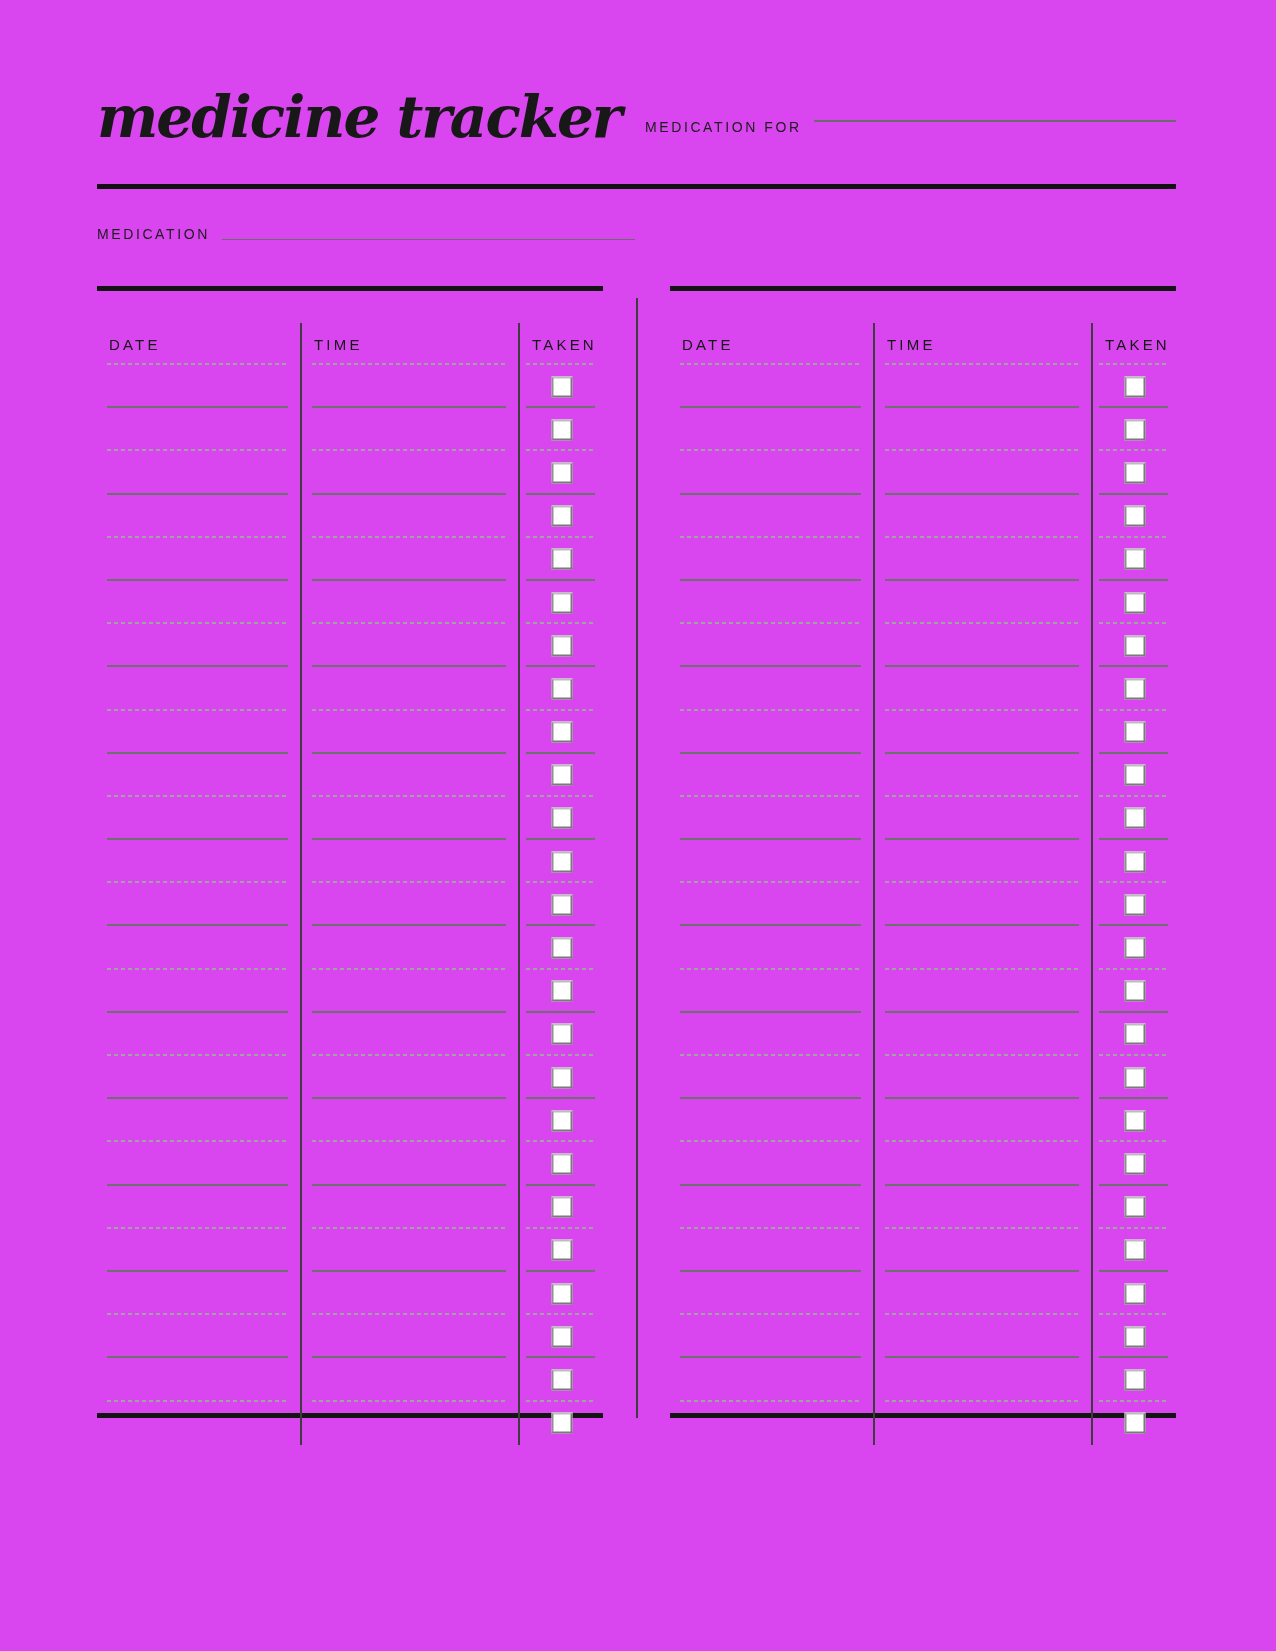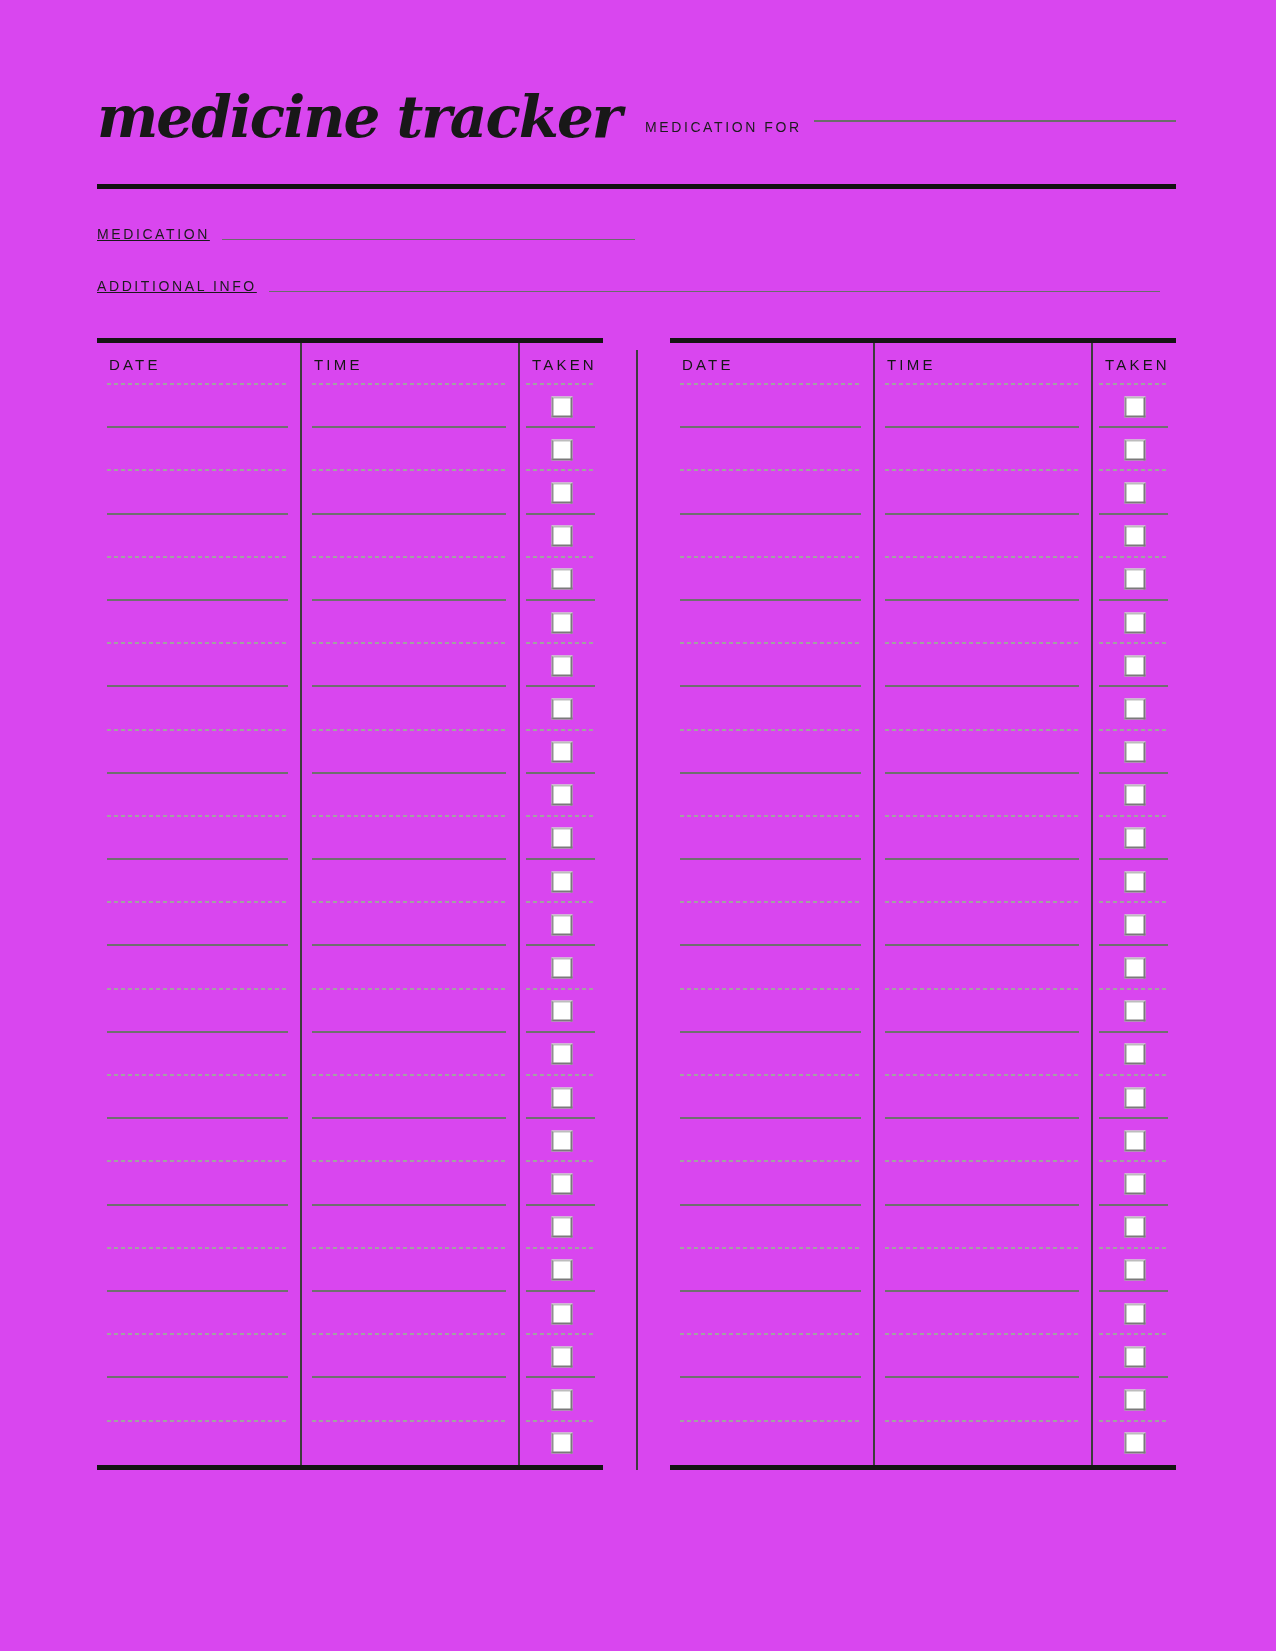--- a/index.html
+++ b/index.html
@@ -27,36 +27,36 @@
 
   .lbl {
     font-size:14px; letter-spacing:2.6px; color:#1c1c1c;
     line-height:1; white-space:nowrap;
   }
   .wline { flex:1; height:1.5px; background:#6b6b6b; margin-left:12px; margin-bottom:1px; }
 
   .thick-rule { height:5px; background:#111111; margin-top:34px; }
 
   
-  .info { display:grid; grid-template-columns:538px 521px; column-gap:4px;text-decoration:underline; }
+  .info { display:grid; grid-template-columns:538px 521px; column-gap:4px; }
   .field { display:flex; align-items:flex-end; height:52px; }
   .field.full { grid-column:1 / -1; }
 
   
   .logs { display:flex; margin-top:45px; height:1132px; }
   .logtable {
     width:506px; height:100%;
     border-top:5px solid #141414;
     border-bottom:5px solid #141414;
   }
   .gapcol { width:67px; display:flex; justify-content:center; }
   .vrule { width:2px; margin-top:12px; height:calc(100% - 12px); background:#3d3d3d; }
 
   .lrow { display:grid; grid-template-columns:205px 218px 83px; position:relative; }
-  .thead.lrow { height:42px; }
+  .thead.lrow { height:42px;margin-top:32px; }
   .tbody .lrow { height:43.2px; }
 
   .cell { position:relative; }
   .cell.c1, .cell.c2 { border-right:2px solid #3d3d3d; }
 
   .thead .cell { display:flex; align-items:center; padding-left:12px; }
   .colhead { font-size:15px; letter-spacing:3.2px; color:#161616; line-height:1; }
 
   .rline { position:absolute; bottom:0; height:2px; left:10px; right:12px; }
   .c3 .rline { left:6px; right:8px; }
@@ -92,24 +92,20 @@
       <span class="lbl">MEDICATION FOR</span>
       <span class="wline"></span>
     </div>
   </div>
 
   <div class="thick-rule"></div>
 
   <div class="info">
     <div class="field">
       <span class="lbl">MEDICATION</span>
-      <span class="wline"></span>
-    </div>
-    <div class="field full">
-      <span class="lbl">ADDITIONAL INFO</span>
       <span class="wline"></span>
     </div>
   </div>
 
   <div class="logs">
 
     <div class="logtable">
       <div class="thead lrow">
         <div class="cell c1">
           <span class="colhead">DATE</span>

